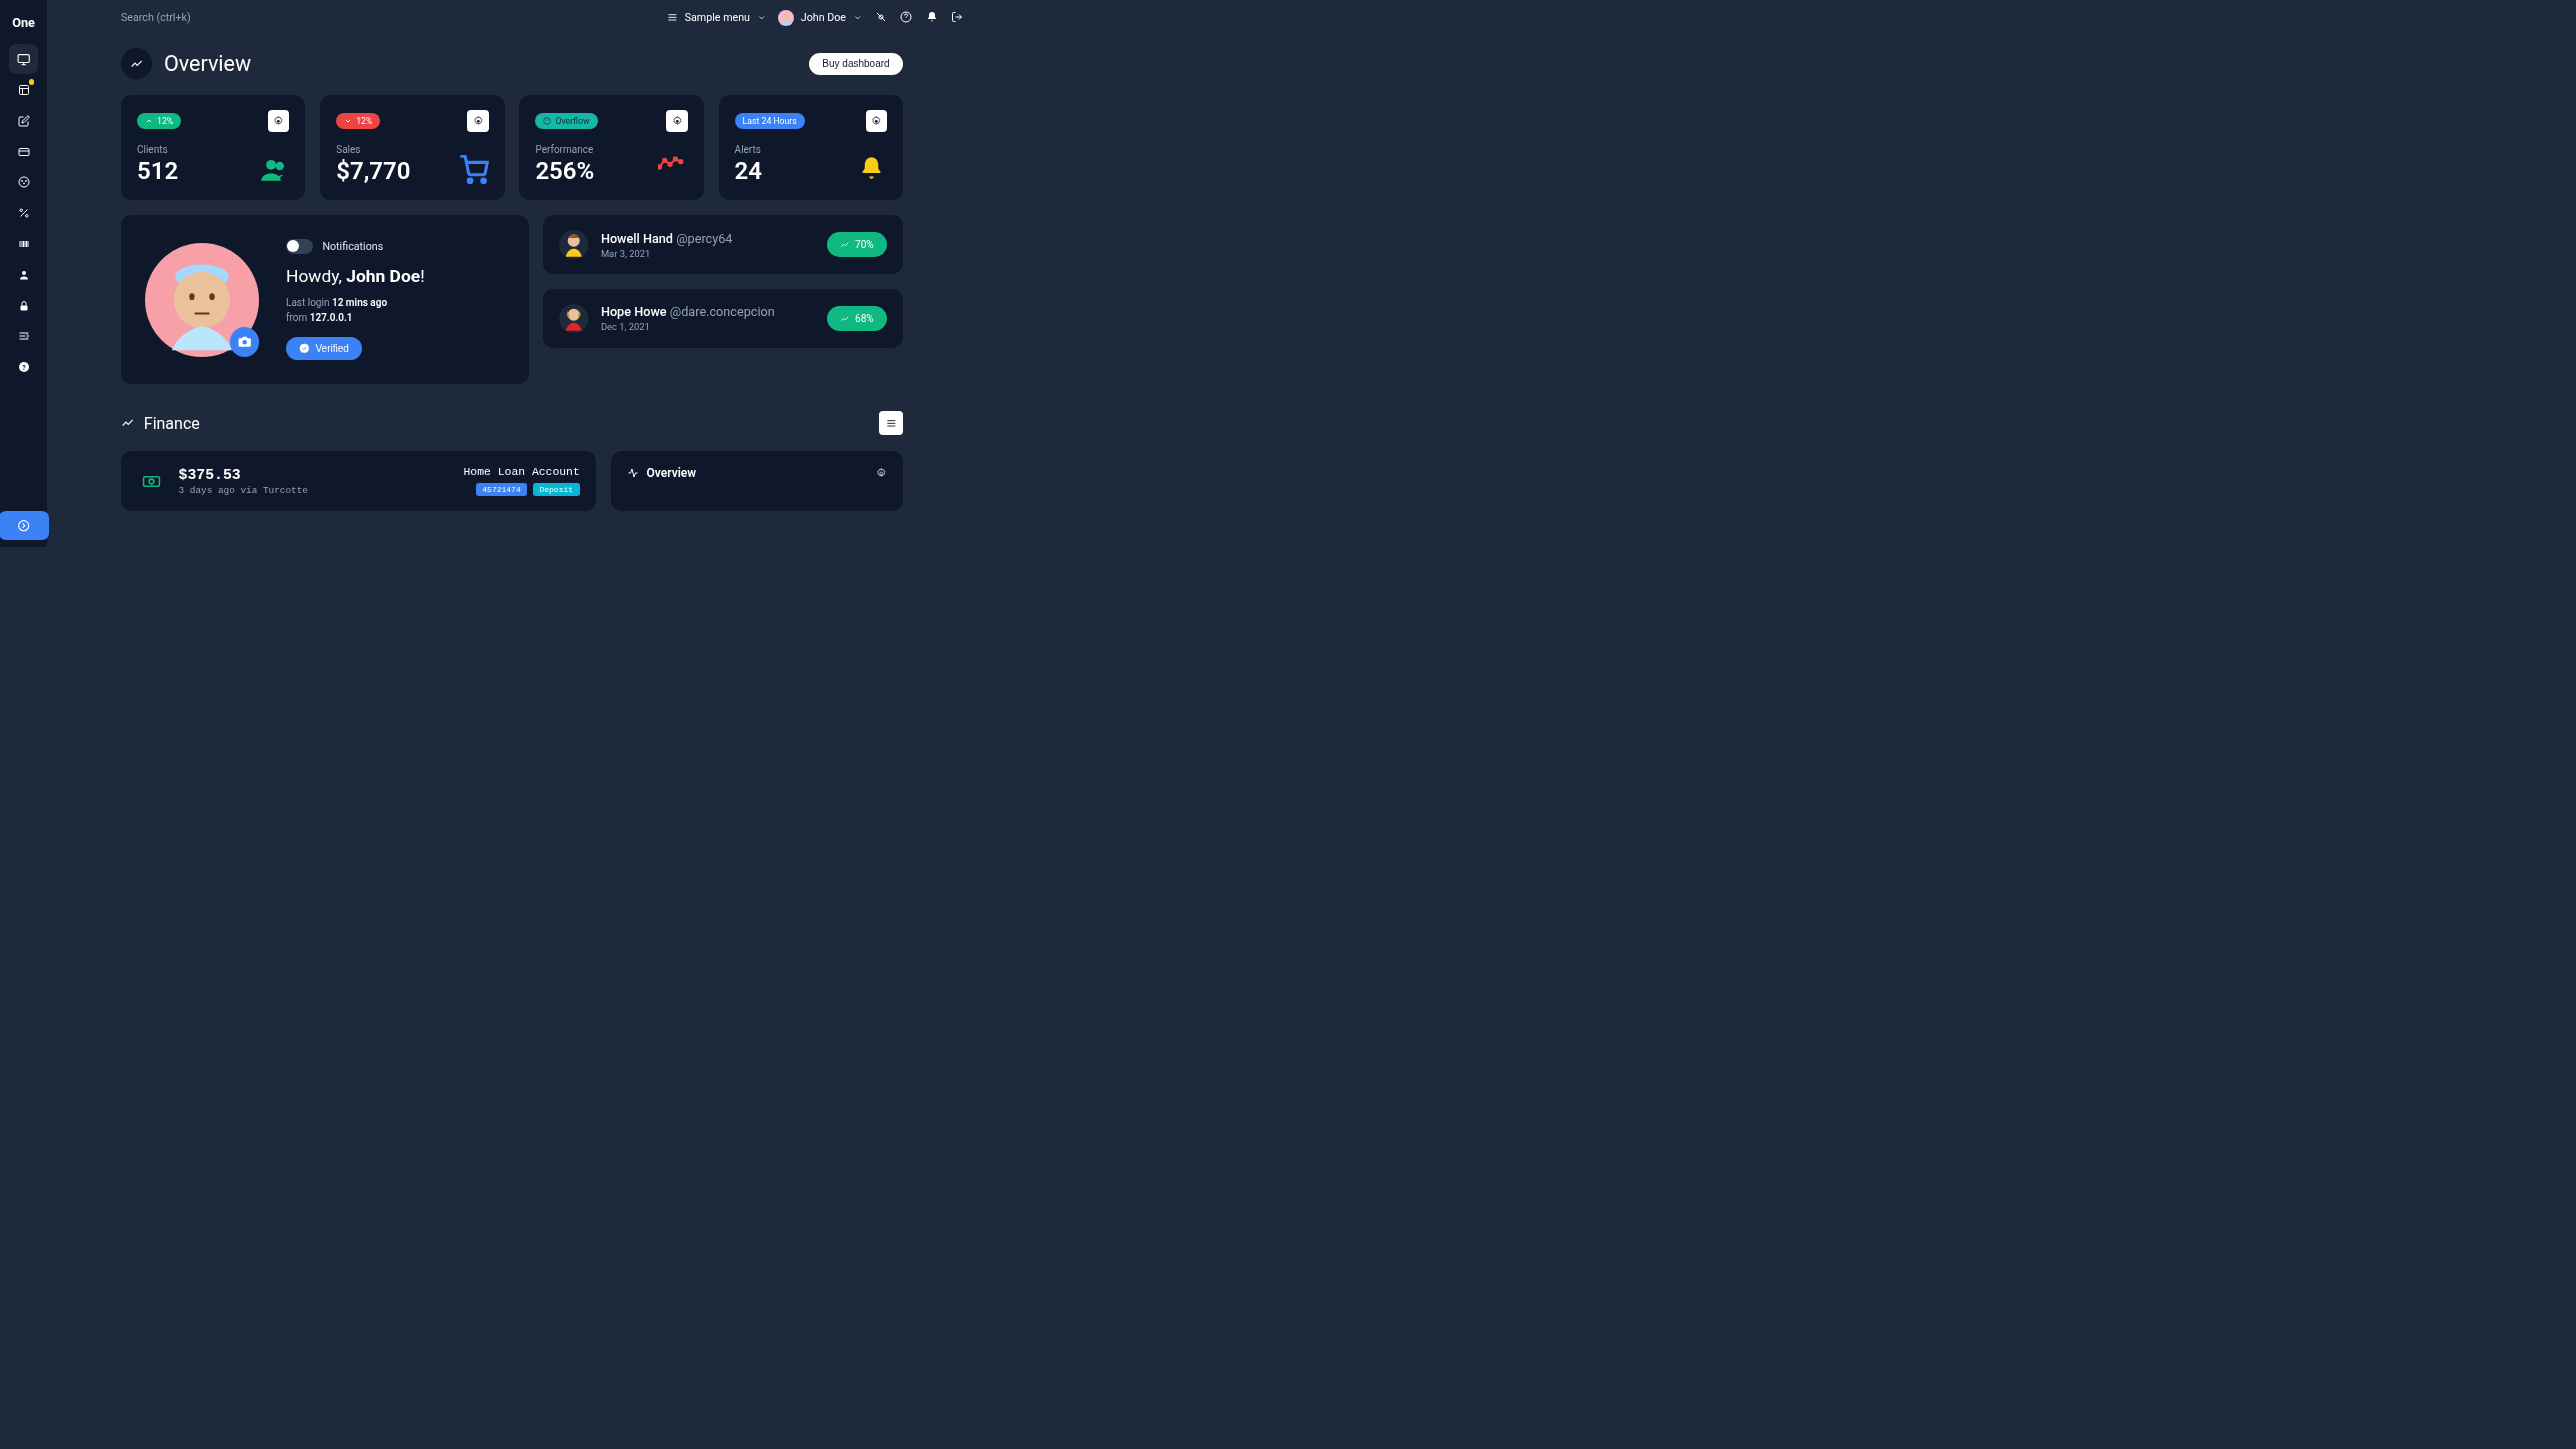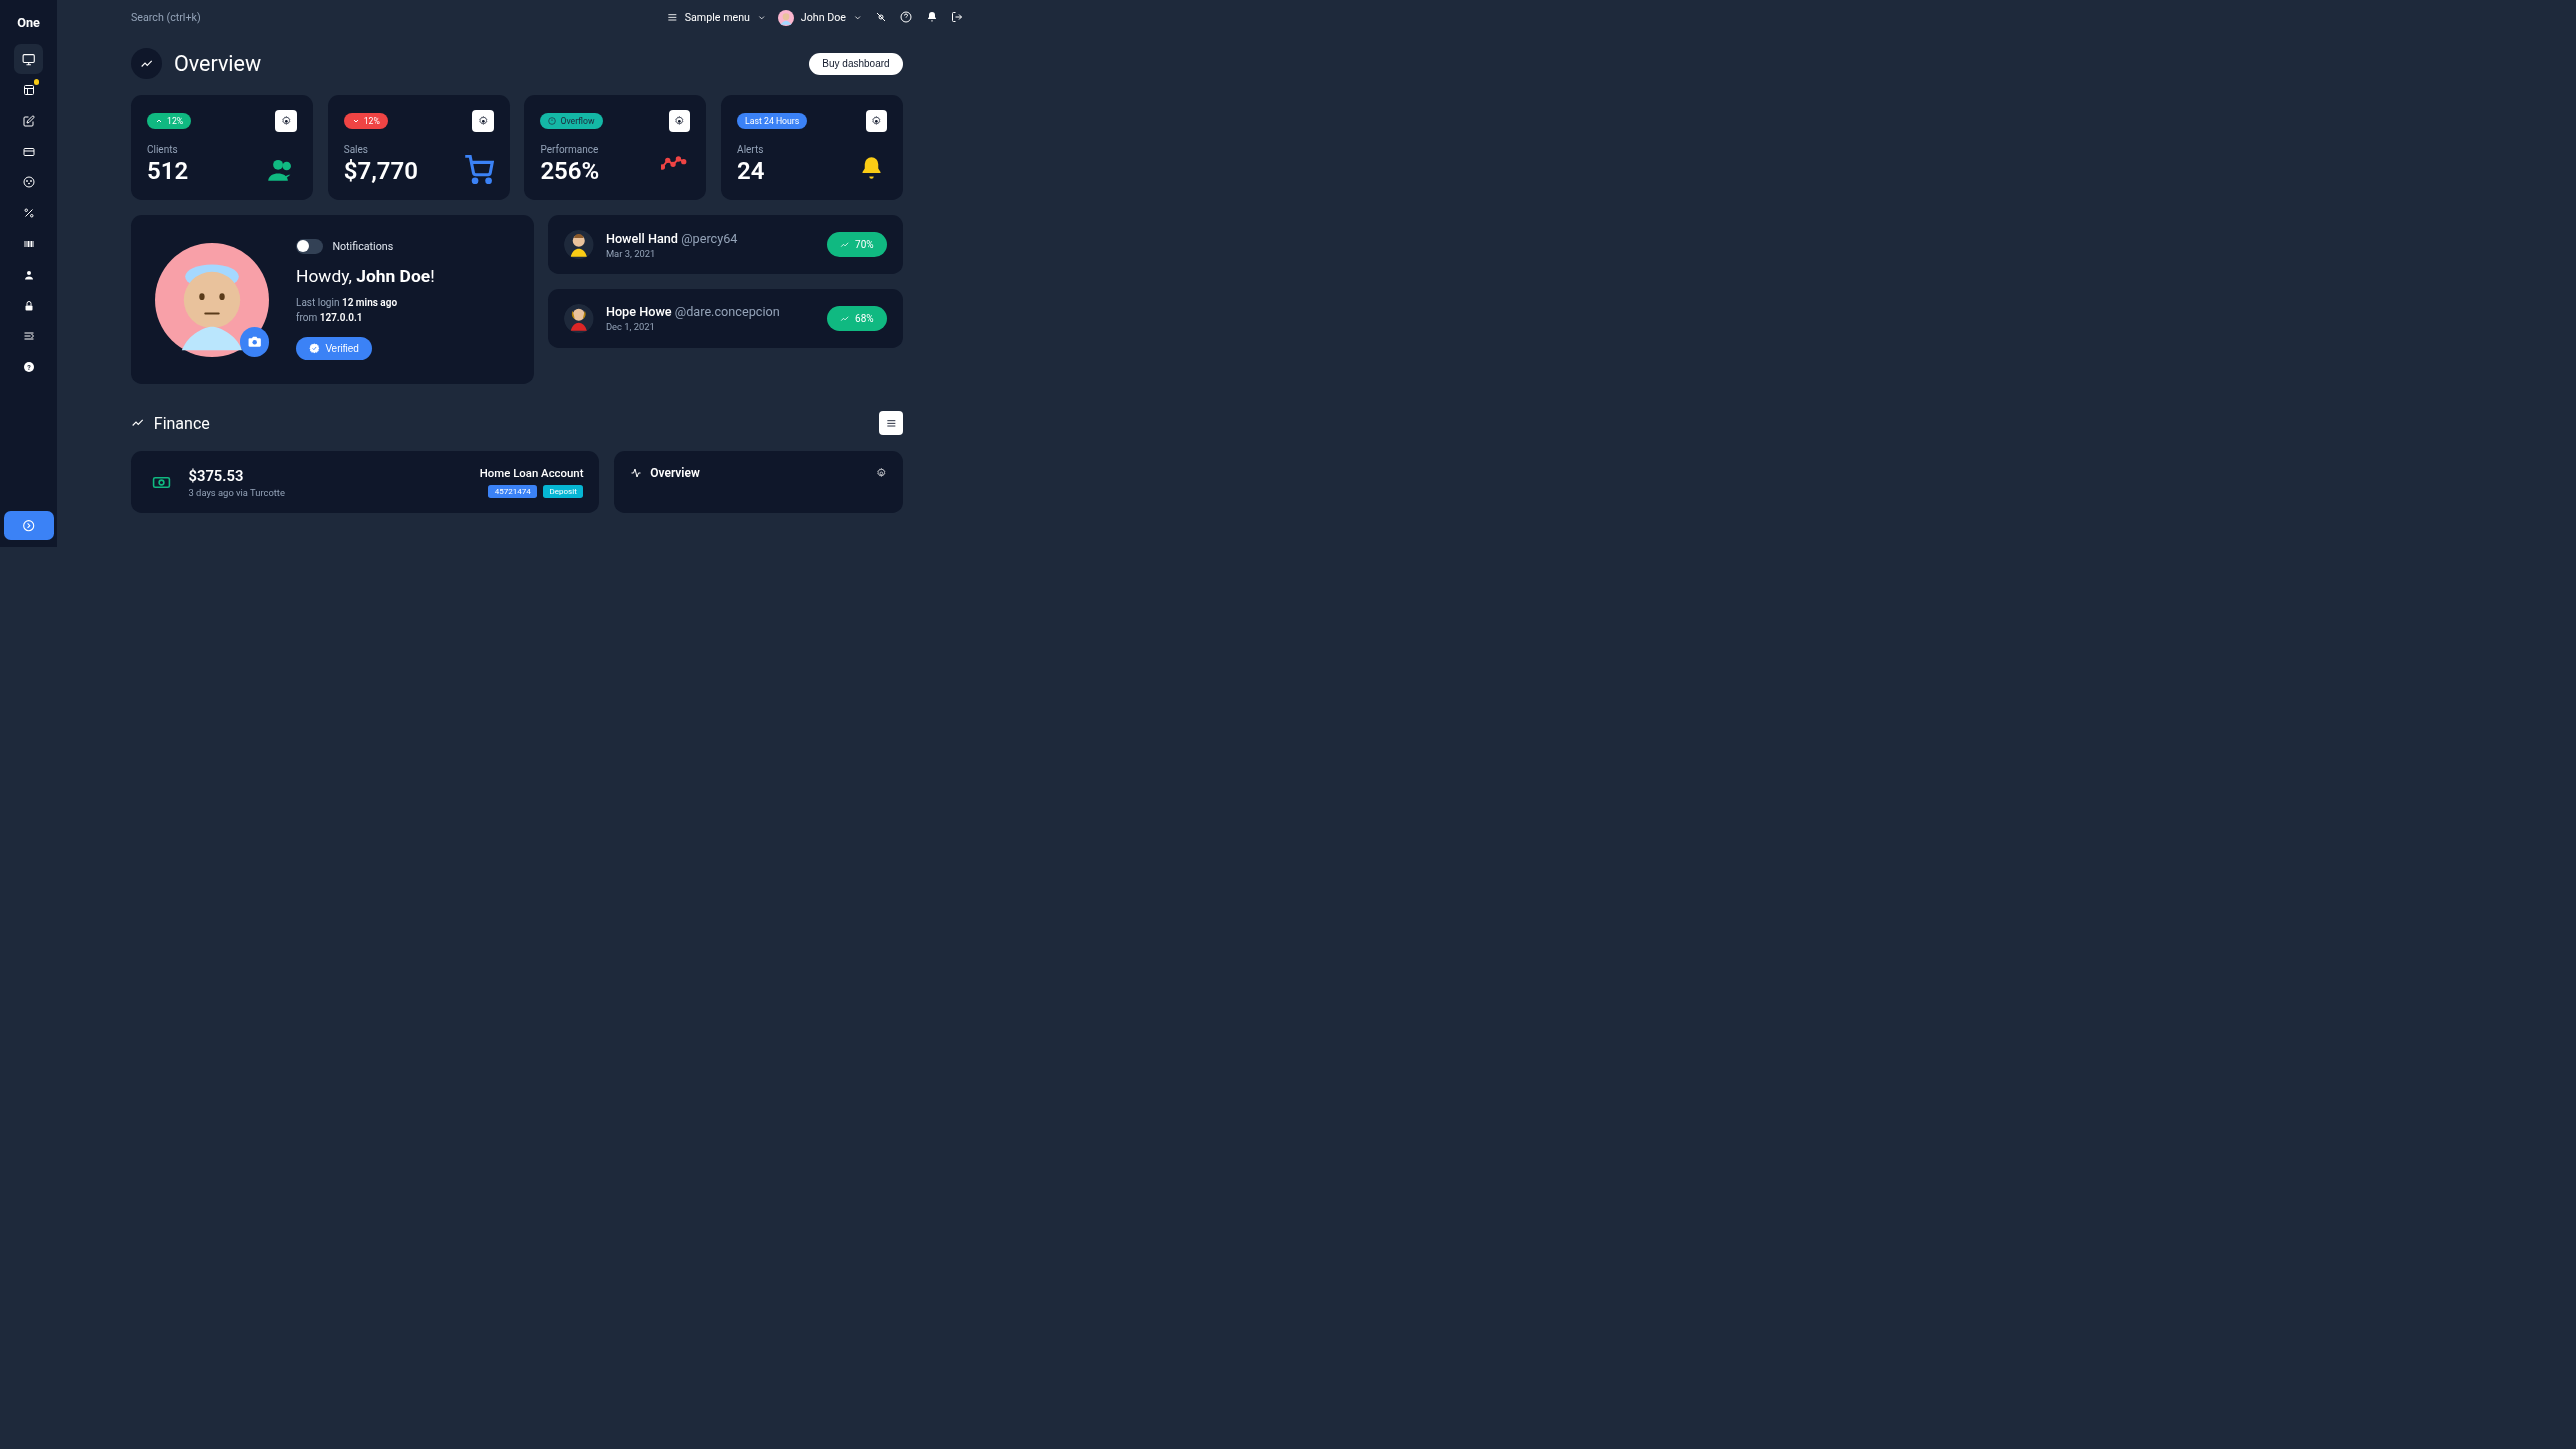--- a/index.html
+++ b/index.html
@@ -6,21 +6,21 @@
 body {
   font-family: -apple-system, BlinkMacSystemFont, "Segoe UI", Roboto, sans-serif;
   background: #1e293b;
   color: #fff;
   width: 977px;
   height: 547px;
   overflow: hidden;
 }
 .app { display: flex; height: 100%; }
 .sidebar {
-  width: 57px;
+  width: 47px;
   background: #0f172a;
   display: flex;
   flex-direction: column;
   align-items: center;
   padding-top: 6.7px;
 }
 .logo { font-weight: 700; font-size: 12.7px; color: #fff; padding: 8px 0 14.8px; }
 .nav-item {
   width: 29.5px; height: 29.5px;
   display: flex; align-items: center; justify-content: center;
@@ -174,21 +174,21 @@
   background: #fff; border-radius: 4px;
   display: flex; align-items: center; justify-content: center;
   cursor: pointer;
 }
 .finance-row { display: flex; gap: 14.8px; }
 .finance-card {
   background: #0f172a; border-radius: 10.7px;
   padding: 14.8px 16px;
   display: flex; align-items: center; gap: 12px;
 }
-.finance-left { flex: 1.7; }
+.finance-left { flex: 1.7; font-family: Liberation Mono, monospace; }
 .finance-right { flex: 1; flex-direction: column; align-items: stretch; }
 .finance-icon {
   width: 29.5px; height: 29.5px; border-radius: 6.7px;
   display: flex; align-items: center; justify-content: center;
 }
 .finance-info .amount { font-size: 14.8px; font-weight: 600; }
 .finance-info .meta { color: #94a3b8; font-size: 9.4px; margin-top: 2px; }
 .account-name { font-size: 11.4px; font-weight: 500; text-align: right; margin-bottom: 5.4px; }
 .account-tags { display: flex; gap: 5.4px; justify-content: flex-end; }
 .tag { padding: 2px 6.7px; border-radius: 2.7px; font-size: 8px; color: #fff; }

